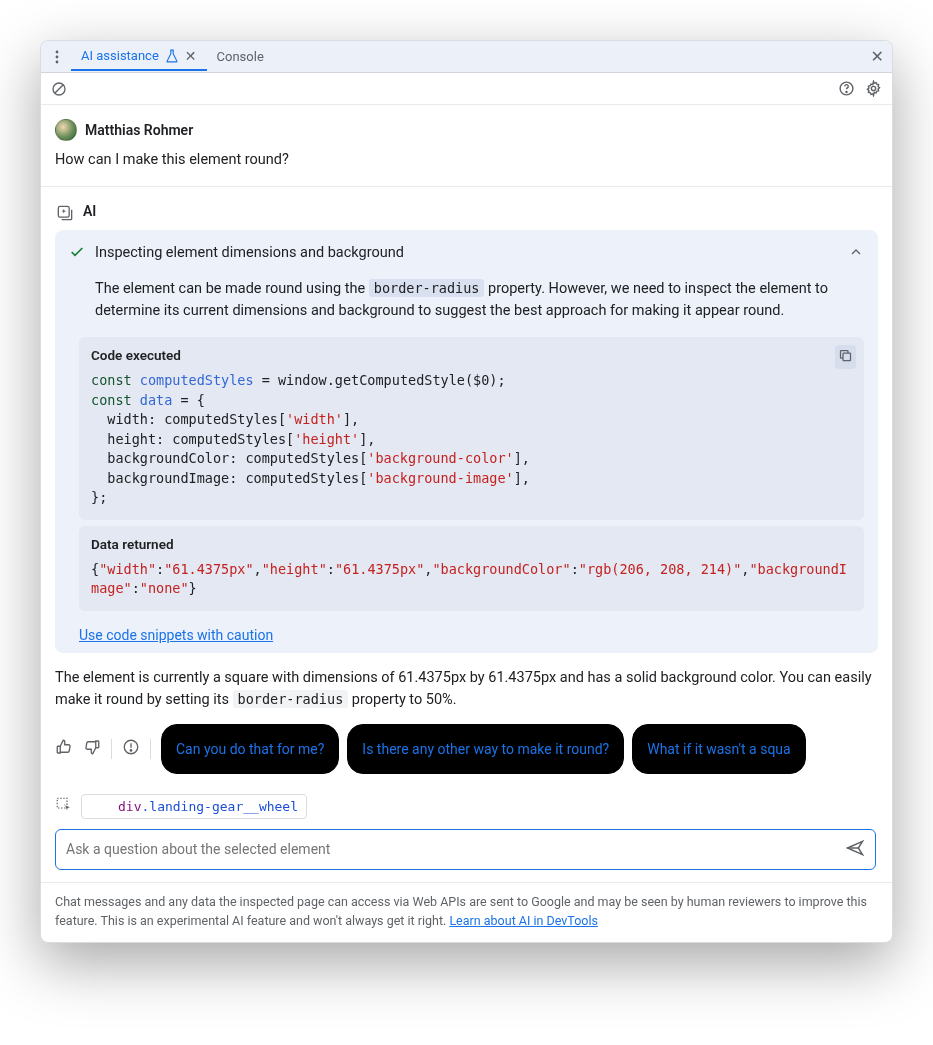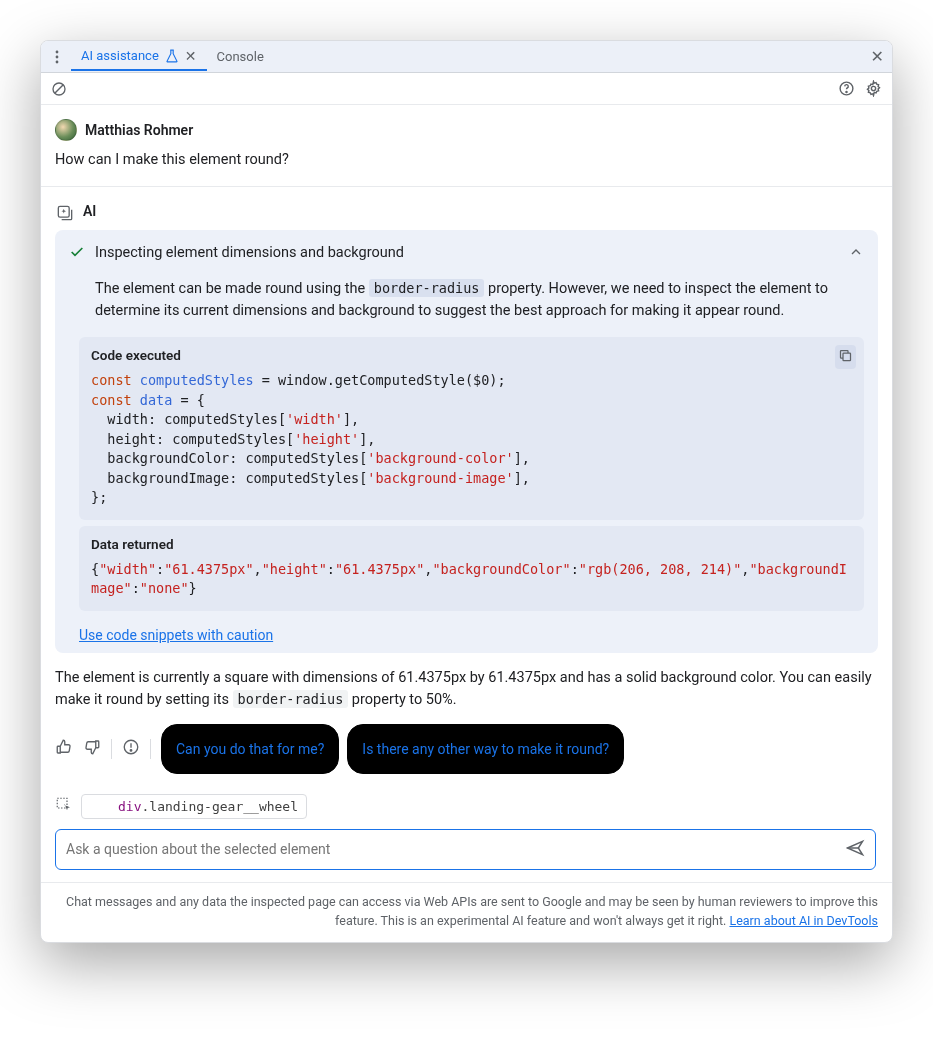--- a/index.html
+++ b/index.html
@@ -39,50 +39,50 @@
 .check-ico { color: #188038; }
 .card-title { font-size: 14.5px; }
 .chev-up { margin-left: auto; color: #5f6368; cursor: pointer; }
 .card-desc { font-size: 14.5px; line-height: 1.55; margin-left: 26px; margin-bottom: 14px; margin-top: 15px; }
 .inline-code { font-family: ui-monospace, SFMono-Regular, Menlo, Consolas, monospace; background: #d9e0ef; padding: 1px 5px; border-radius: 3px; font-size: 13.5px; }
 
 .code-box { background: #e3e8f3; border-radius: 6px; padding: 10px 12px 12px 12px; margin: 0 0 6px 10px; position: relative; }
 .code-box-title { font-weight: 600; font-size: 13.5px; margin-bottom: 8px; }
 .copy-btn { position: absolute; top: 8px; right: 8px; color: #5f6368; cursor: pointer; background: #d6dded; border-radius: 4px; padding: 3px; }
 pre { font-family: ui-monospace, SFMono-Regular, Menlo, Consolas, monospace; font-size: 13.5px; line-height: 1.45; white-space: pre; overflow-x: auto; }
-.kw { color: #c2410c; }
+.kw { color: #14532d; }
 .vr { color: #3367d6; }
 .str { color: #c5221f; }
 .pln { color: #202124; }
 
 .caution-link { color: #1a73e8; text-decoration: underline; font-size: 14px; margin: 10px 0 0 10px; display: inline-block; cursor: pointer; }
 
 .ai-summary { font-size: 14.5px; line-height: 1.55; margin-bottom: 12px; }
 
 
 .feedback-row { display: flex; align-items: center; gap: 10px; margin-bottom: 20px; overflow: hidden; }
 .fb-ico { color: #5f6368; cursor: pointer; }
 .fb-sep { width: 1px; height: 20px; background: #dadce0; }
 .chips { display: flex; gap: 8px; overflow: hidden; flex: 1; }
 .chip { border: 1px solid #000000; color: #1a73e8; border-radius: 16px; padding: 16px 14px; font-size: 14px; cursor: pointer; white-space: nowrap; background: #000000; flex-shrink: 0; }
 
 
 .ctx-row { display: flex; align-items: center; gap: 8px; padding: 0 14px; margin-bottom: 10px; }
 .ctx-ico { color: #5f6368; }
 .ctx-chip { border: 1px solid #dadce0; border-radius: 4px; padding: 4px 8px; font-family: ui-monospace, SFMono-Regular, Menlo, Consolas, monospace; font-size: 13px; background: #fff; }
 .ctx-tag { color: #881280; margin-left: 28px; }
-.ctx-cls { color: #404040; margin-top: 43px; }
+.ctx-cls { color: #1d4ed8; margin-top: 43px; }
 
 
 .input-wrap { margin: 0 16px 12px 14px; border: 1.5px solid #1a73e8; border-radius: 6px; display: flex; align-items: center; padding: 8px 10px; }
 .input-wrap input { border: none; outline: none; flex: 1; font-size: 14px; font-family: inherit; }
 .send-btn { color: #5f6368; cursor: pointer; }
 
 
-.footer { border-top: 1px solid #e8eaed; padding: 10px 14px 12px 14px; font-size: 12.5px; color: #5f6368; line-height: 1.5; text-align: right; }
+.footer { border-top: 1px solid #e8eaed; padding: 10px 14px 12px 14px; font-size: 12.5px; color: #5f6368; line-height: 1.5; }
 .footer a { color: #1a73e8; text-decoration: underline; cursor: pointer; }
 </style>
 </head>
 <body>
 
 <div class="panel">
 
   <div class="tabbar">
     <div class="tab-kebab">
       <svg width="4" height="14" viewBox="0 0 4 14">
@@ -217,20 +217,21 @@
         <svg width="18" height="18" viewBox="0 0 24 24" fill="none" stroke="currentColor" stroke-width="1.8">
             <circle cx="12" cy="12" r="9"></circle>
             <line x1="12" y1="7" x2="12" y2="13"></line>
             <circle cx="12" cy="16.5" r="1" fill="currentColor"></circle>
           </svg>
       </span>
       <div class="fb-sep"></div>
       <div class="chips">
         <div class="chip">Can you do that for me?</div>
         <div class="chip">Is there any other way to make it round?</div>
+        <div class="chip">What if it wasn't a squa</div>
       </div>
     </div>
   </div>
 
   <div class="ctx-row">
     <span class="ctx-ico">
       <svg width="18" height="18" viewBox="0 0 24 24" fill="none" stroke="currentColor" stroke-width="1.6">
           <rect x="3" y="3" width="13" height="13" stroke-dasharray="2 2"></rect>
           <path d="M12 12l8 3-3 1-1 3-3-8z" fill="currentColor" stroke="none"></path>
         </svg>

